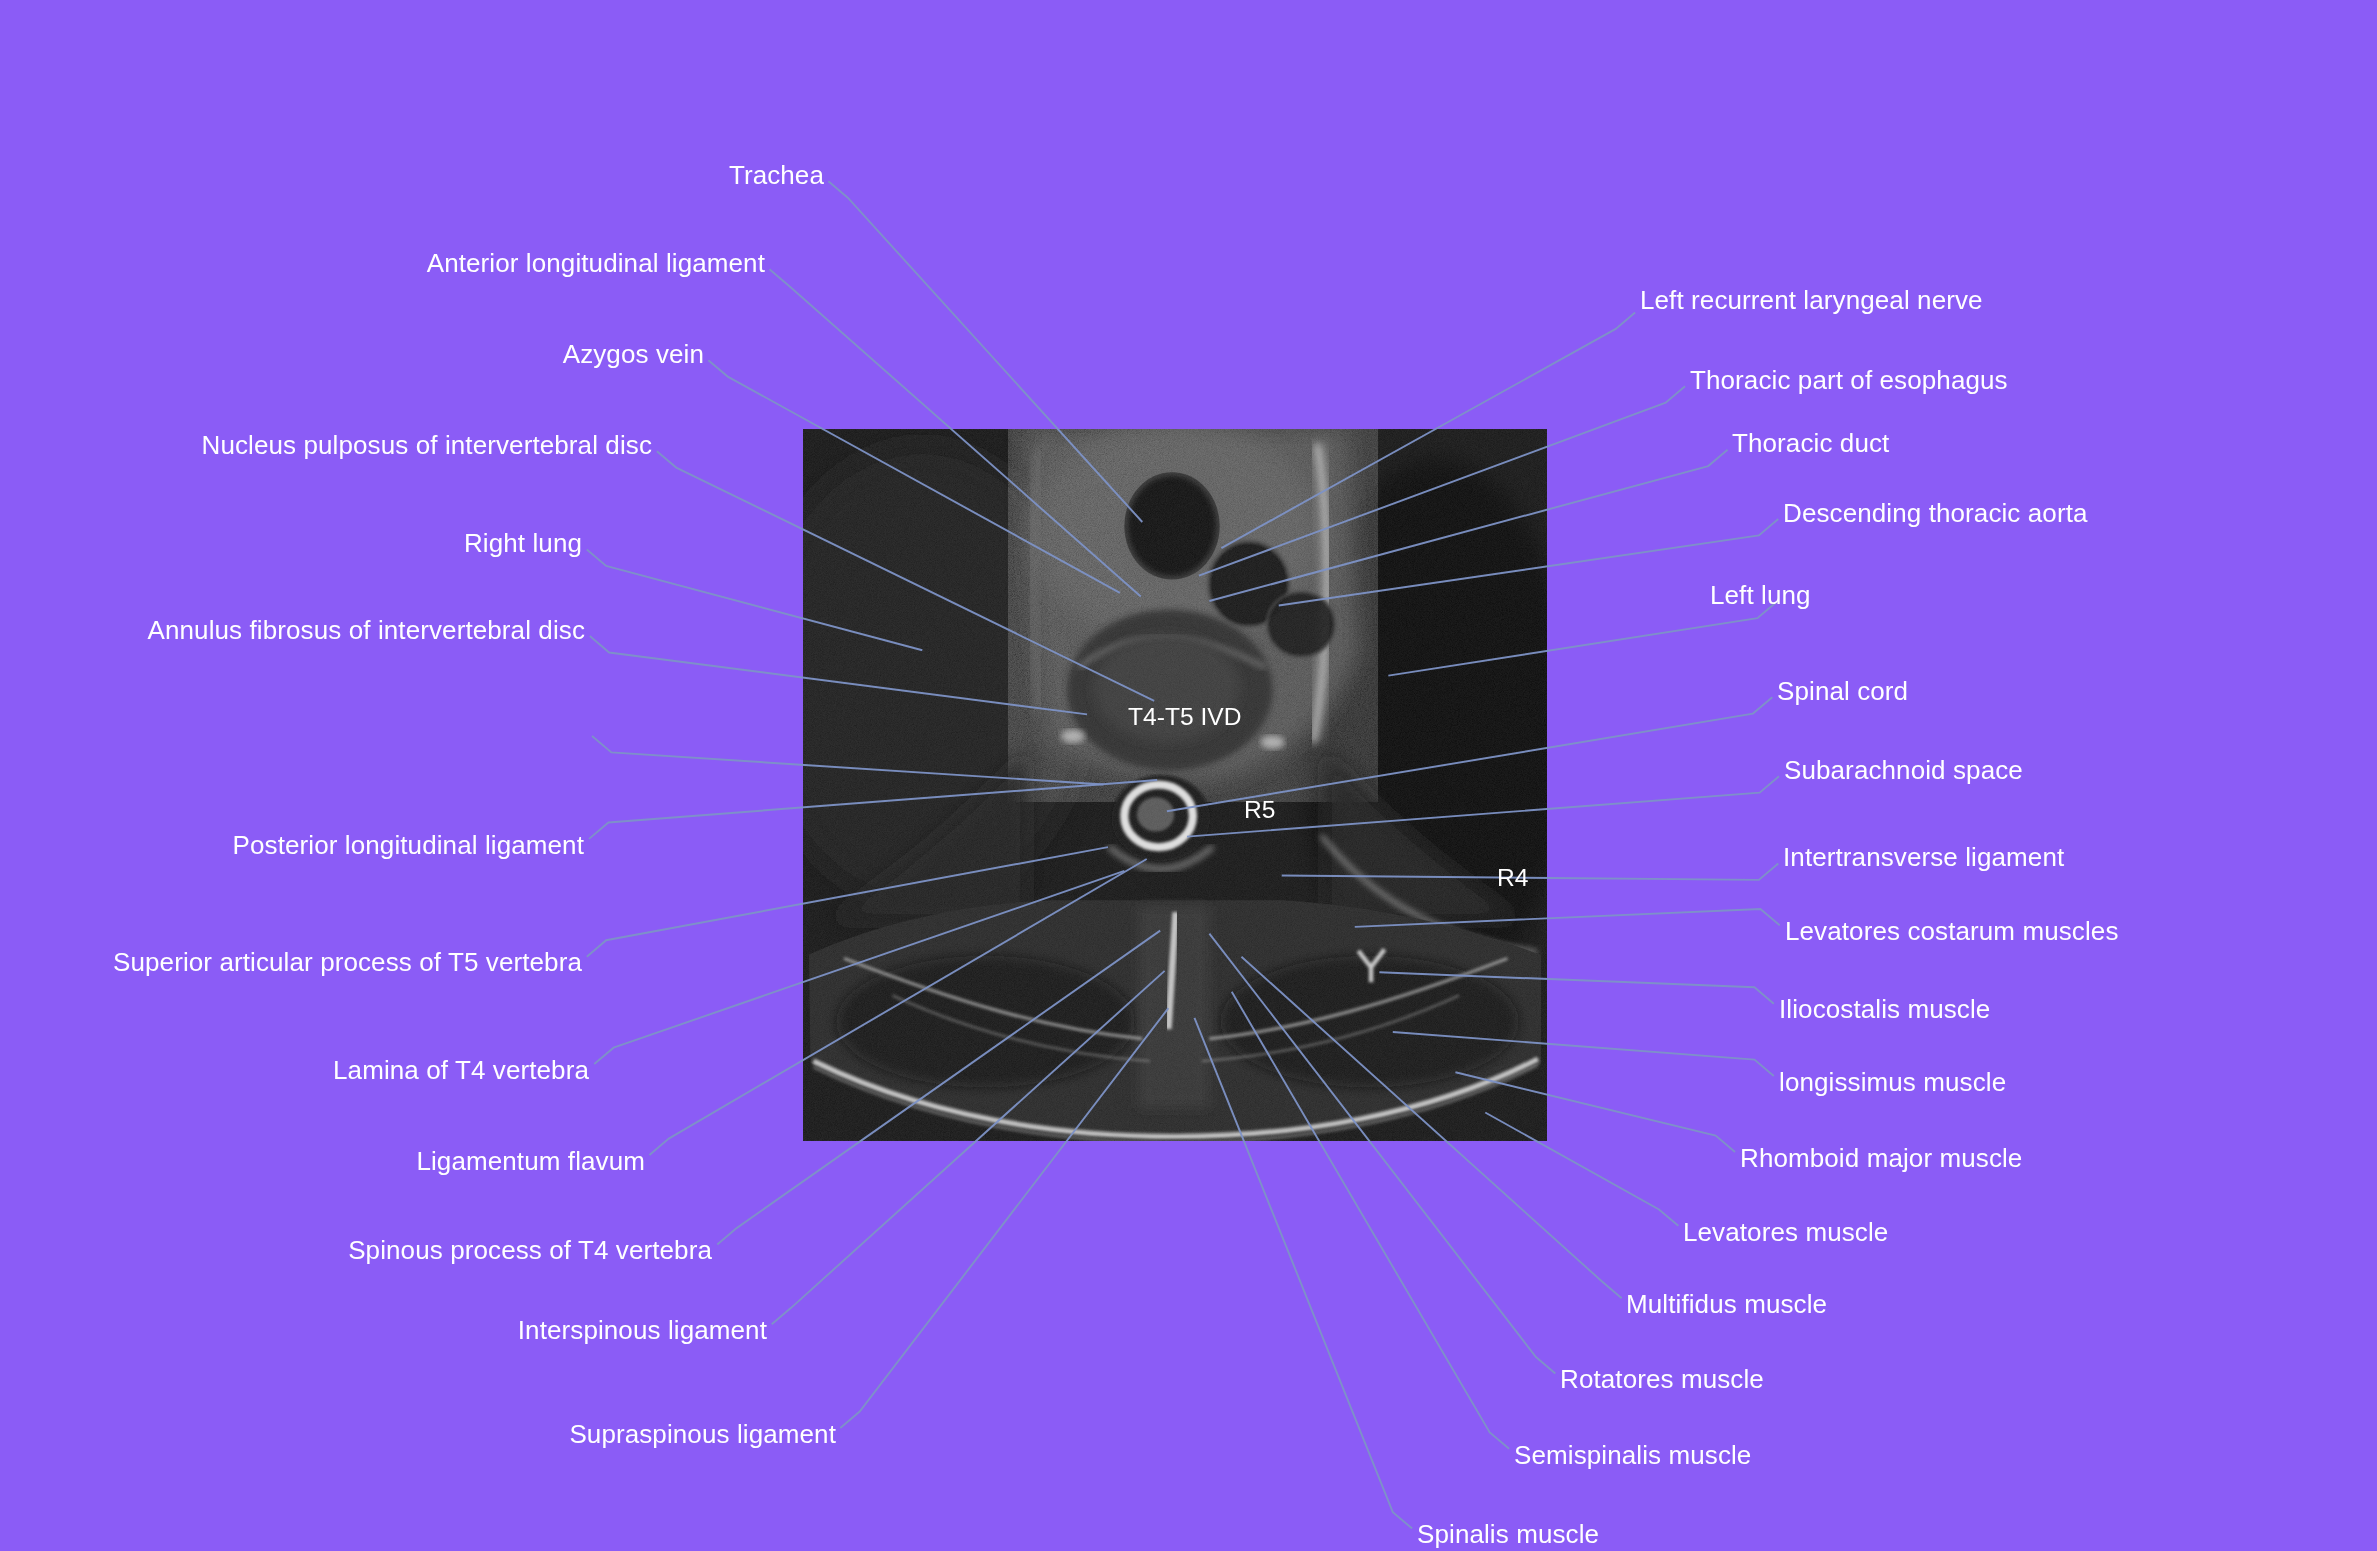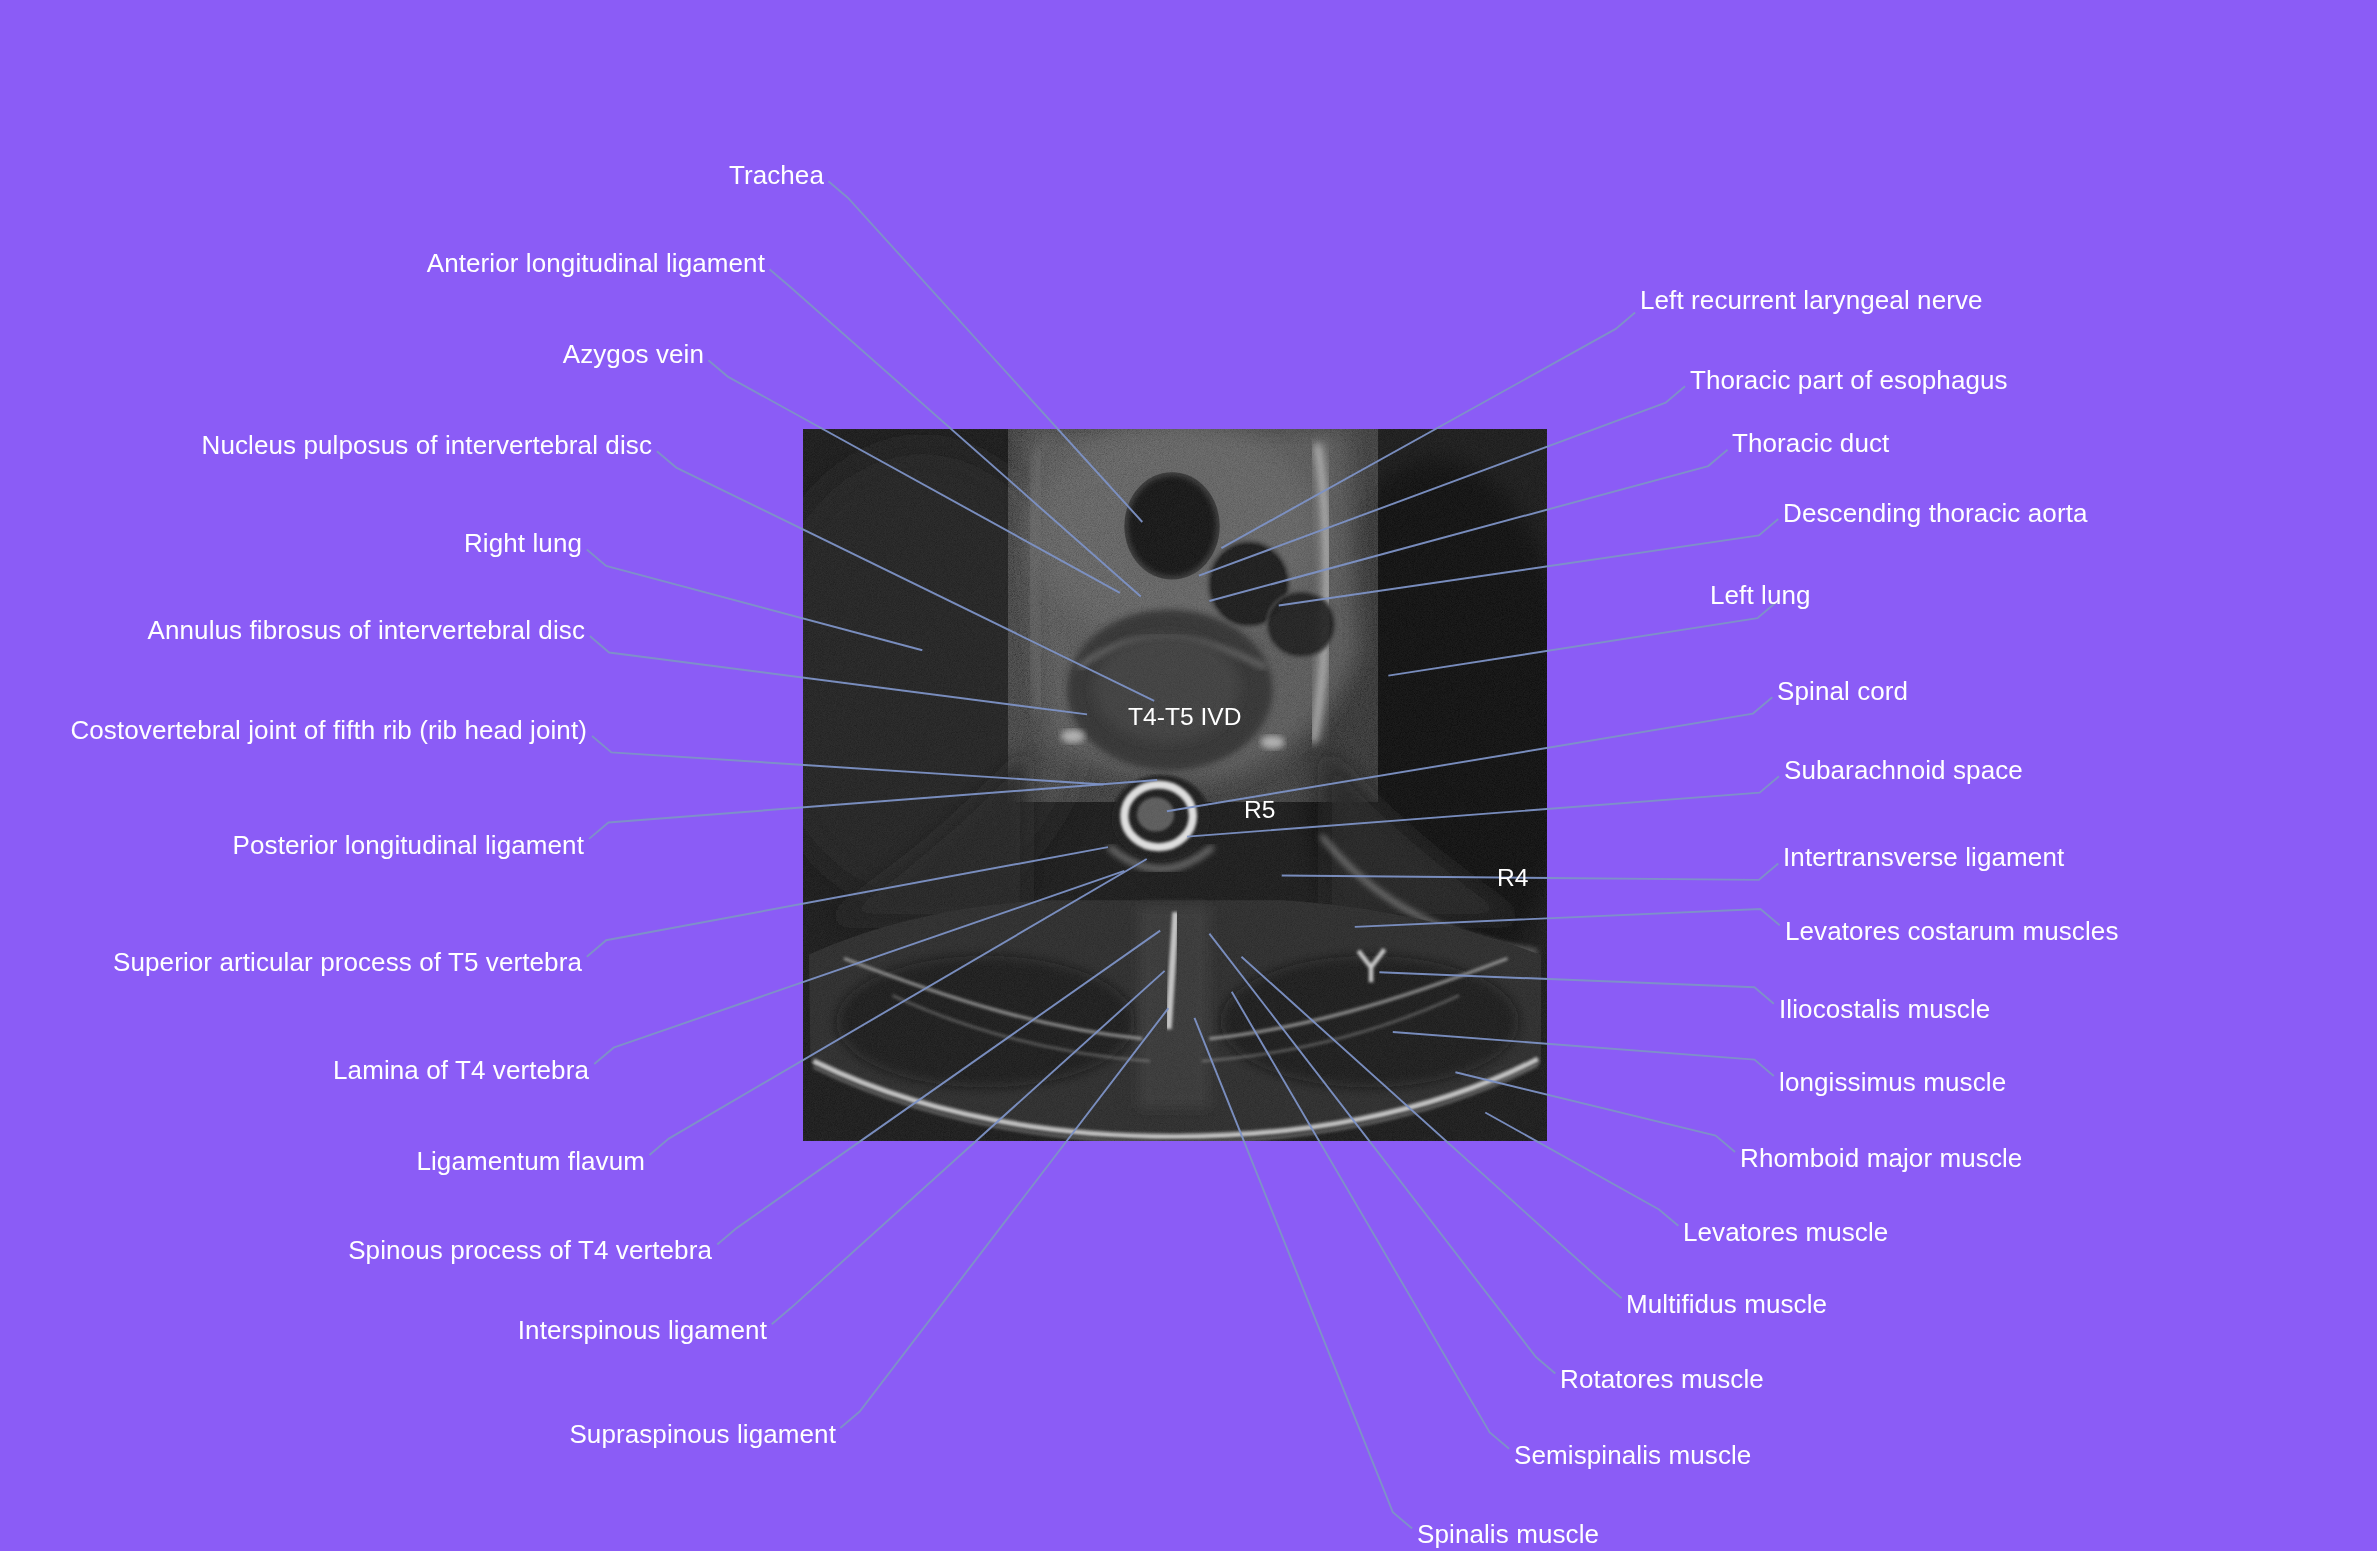--- a/index.html
+++ b/index.html
@@ -127,21 +127,20 @@
       <polyline points="1894,2050 1868,2028 1602,1365"></polyline>
     </svg>
 
   <div id="labels-layer">
       <div class="label" style="right: 1553px; top: 159px;">Trachea</div>
       <div class="label" style="right: 1612px; top: 247px;">Anterior longitudinal ligament</div>
       <div class="label" style="right: 1673px; top: 338px;">Azygos vein</div>
       <div class="label" style="right: 1725px; top: 429px;">Nucleus pulposus of intervertebral disc</div>
       <div class="label" style="right: 1795px; top: 527px;">Right lung</div>
       <div class="label" style="right: 1792px; top: 614px;">Annulus fibrosus of intervertebral disc</div>
-      <div class="label" style="right: 1790px; top: 714px;">Costovertebral joint of fifth rib (rib head joint)</div>
       <div class="label" style="right: 1793px; top: 829px;">Posterior longitudinal ligament</div>
       <div class="label" style="right: 1795px; top: 946px;">Superior articular process of T5 vertebra</div>
       <div class="label" style="right: 1788px; top: 1054px;">Lamina of T4 vertebra</div>
       <div class="label" style="right: 1732px; top: 1145px;">Ligamentum flavum</div>
       <div class="label" style="right: 1665px; top: 1234px;">Spinous process of T4 vertebra</div>
       <div class="label" style="right: 1610px; top: 1314px;">Interspinous ligament</div>
       <div class="label" style="right: 1541px; top: 1418px;">Supraspinous ligament</div>
       <div class="label" style="left: 1640px; top: 284px;">Left recurrent laryngeal nerve</div>
       <div class="label" style="left: 1690px; top: 364px;">Thoracic part of esophagus</div>
       <div class="label" style="left: 1732px; top: 427px;">Thoracic duct</div>

